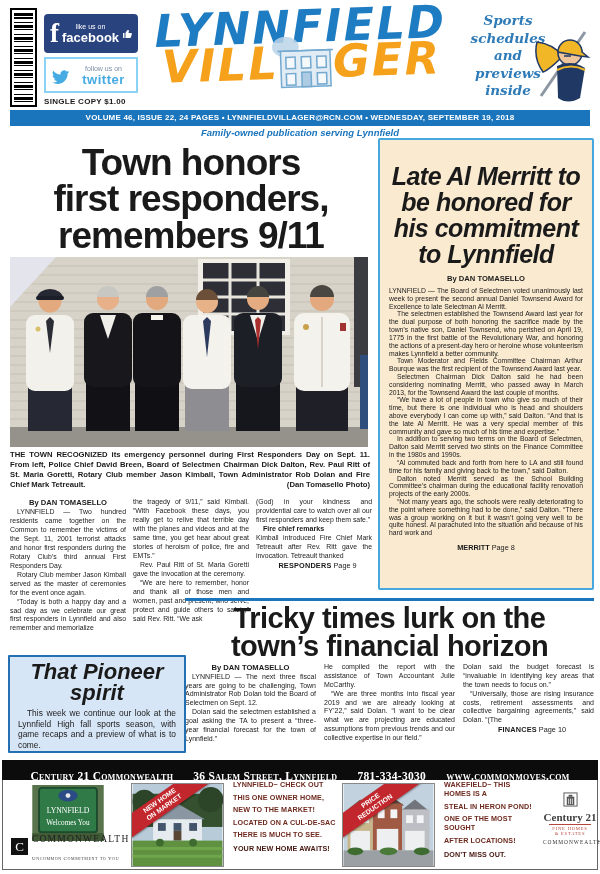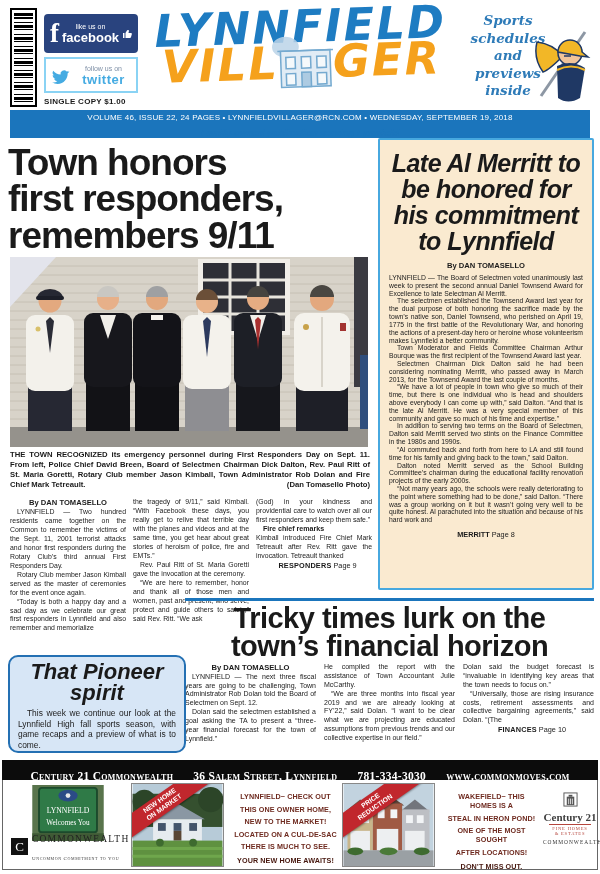--- a/index.html
+++ b/index.html
@@ -29,84 +29,84 @@
            font-family:"DejaVu Sans",sans-serif; }
   .mast2 { margin-top:-14px; font-size:45px; font-weight:bold; font-style:italic; color:#F5A11C; letter-spacing:2px;
            line-height:1; font-family:"DejaVu Sans",sans-serif; display:flex; align-items:center; justify-content:center; }
   .house-etch { width:66px; height:54px; margin:0 -6px; opacity:.85; }
 
   .sports-teaser { position:absolute; left:462px; top:12px; width:92px; text-align:center; color:#2E7BB8;
       font-family:"DejaVu Serif",serif; font-style:italic; font-weight:bold; }
   .sports-teaser p { font-size:13.5px; line-height:1.3; }
   .mascot { position:absolute; left:533px; top:26px; width:60px; height:78px; }
 
-  .volume-bar { position:absolute; left:10px; top:110px; width:580px; height:28px; background:#1B75BC; color:#fff;
-      font-size:8px; font-weight:normal; text-align:center; line-height:16px; letter-spacing:.2px; }
+  .volume-bar { position:absolute; left:10px; top:110px; width:580px; height:16px; background:#1B75BC; color:#fff;
+      font-size:8px; font-weight:bold; text-align:center; line-height:16px; letter-spacing:.2px; }
   .tagline { position:absolute; left:0; top:127px; width:600px; text-align:center; color:#1B75BC;
       font-weight:bold; font-style:italic; font-size:9.5px; }
 
   
-  .lead-headline { position:absolute; left:8px; top:145px; width:366px; font-size:37px; font-weight:bold;
+  .lead-headline { position:absolute; left:8px; top:145px; width:366px; text-align:center; font-size:37px; font-weight:bold;
       line-height:.98; letter-spacing:-1px; white-space:pre-line; }
   .photo-wrap { position:absolute; left:10px; top:257px; width:358px; height:190px; }
   .caption { position:absolute; left:10px; top:450px; width:360px; font-size:7.7px; font-weight:bold;
       text-align:justify; line-height:1.32; }
   .caption .credit { float:right;margin-left:33px; }
   .lead-cols { position:absolute; left:10px; top:498px; width:362px; display:flex; gap:7px; }
   .col { flex:1; font-size:6.9px; text-align:justify; line-height:1.3; }
   .col p { text-indent:7px; margin:0; }
   .col.cont p:first-child { text-indent:0; }
   .byline { text-align:center; font-weight:bold; font-size:7.6px; margin-bottom:3px; text-indent:0 !important; }
   .subhead { font-weight:bold; text-indent:5px; margin:1px 0; font-size:7.1px; }
   .jump { text-align:center; font-size:7.3px; margin-top:8px; }
   .jump b { letter-spacing:.2px; }
 
   
   .merritt-box { position:absolute; left:378px; top:138px; width:216px; height:452px; background:#FAEAD0;
-      border:2px solid #47A8DF; border-radius:2px; padding:10px 9px 4px; }
+      border:2px solid #47A8DF; border-radius:2px; padding:23px 9px 4px; }
   .merritt-headline { text-align:center; font-size:25px; font-weight:bold; font-style:italic; line-height:1.04;
       white-space:pre-line; letter-spacing:-.5px; }
   .merritt-byline { text-align:center; font-weight:bold; font-size:7.6px; margin:7px 0 4px; }
   .merritt-body { font-size:6.8px; text-align:justify; line-height:1.15; }
   .merritt-body p { text-indent:8px; margin:0; }
   .merritt-body p:first-child { text-indent:0; }
   .merritt-jump { text-align:center; font-size:7.3px; margin-top:6px; }
 
   
   .blue-rule { position:absolute; left:185px; top:598px; width:409px; height:3px; background:#1B75BC; }
   .finance { position:absolute; left:185px; top:604px; width:409px; }
   .finance-headline { text-align:center; font-size:29px; font-weight:bold; line-height:.97; letter-spacing:-.5px;
       white-space:pre-line; }
   .finance-cols { display:flex; gap:8px; margin-top:3px; }
   .finance-cols .col { font-size:7px; line-height:1.26; }
 
   
   .pioneer-box { position:absolute; left:8px; top:655px; width:178px; height:98px; background:#D7E6F6;
-      border:2px solid #2470B3; border-radius:10px; text-align:center; padding-top:5px; }
+      border:2px solid #2470B3; border-radius:1px; text-align:center; padding-top:5px; }
   .pioneer-title { font-size:22px; font-weight:bold; font-style:italic; line-height:.95; white-space:pre-line; }
   .pioneer-body { font-size:8.4px; text-align:justify; padding:4px 8px 0; line-height:1.28; text-indent:9px; }
 
   
   .realtor-bar { position:absolute; left:2px; top:760px; width:596px; height:32px; background:#0C0C0C; color:#fff;
       display:flex; justify-content:center; align-items:center; gap:20px; font-family:"Liberation Serif",serif;
       font-variant:small-caps; font-weight:bold; font-size:11.5px; letter-spacing:.3px; }
   .bottom-ad { position:absolute; left:2px; top:780px; width:596px; height:90px; border:1px solid #666; border-top:none;
       display:flex; background:#fff; }
   .ad-left { width:128px; position:relative; }
   .sign-svg { position:absolute; left:28px; top:5px; width:74px; height:56px; }
   .cw-logo { position:absolute; left:8px; bottom:5px; display:flex; align-items:center; gap:4px; }
   .cw-box { width:17px; height:17px; background:#111; color:#fff; font-family:"Liberation Serif",serif;
       font-size:13px; text-align:center; line-height:17px; }
   .cw-name { font-family:"Liberation Serif",serif; font-size:9.5px; letter-spacing:1.2px; color:#222; }
   .cw-tag { font-family:"Liberation Serif",serif; font-variant:small-caps; font-size:5px; letter-spacing:.6px; color:#444; }
   .ad-photo { width:93px; height:84px; margin-top:3px; position:relative; overflow:hidden; border:1px solid #888; }
   .ad-banner { position:absolute; top:10px; left:-30px; width:120px; transform:rotate(-35deg); background:#C1272D;
       color:#fff; font-size:6.8px; font-weight:bold; text-align:center; line-height:1.2; padding:2px 0;
       box-shadow:0 1px 2px rgba(0,0,0,.4); }
-  .ad-text { padding:12px 4px 0 9px; color:#6E2A1F;text-align:center; }
+  .ad-text { padding:0 4px 0 9px; color:#6E2A1F; }
   .ad-text1 { width:118px; }
   .ad-text2 { width:108px; }
   .ad-text p { font-size:7.2px; font-weight:bold; margin-bottom:3.5px; letter-spacing:.1px; }
   .ad-cta { font-size:7.6px; font-weight:bold; color:#47180F; margin-top:5px; }
   .c21 { width:54px; text-align:center; padding-top:12px; }
   .c21-icon { width:15px; height:15px; }
   .c21-name { font-size:11px; font-weight:bold; color:#3F3F3F; font-family:"Liberation Serif",serif; }
   .c21-sub { font-size:4.6px; color:#B5453C; letter-spacing:.8px; font-family:"Liberation Serif",serif;
       border-top:1px solid #B5453C; margin:1px 6px 0; padding-top:1px; }
   .c21-sub2 { font-size:4.6px; color:#B5453C; letter-spacing:.8px; font-family:"Liberation Serif",serif; }

